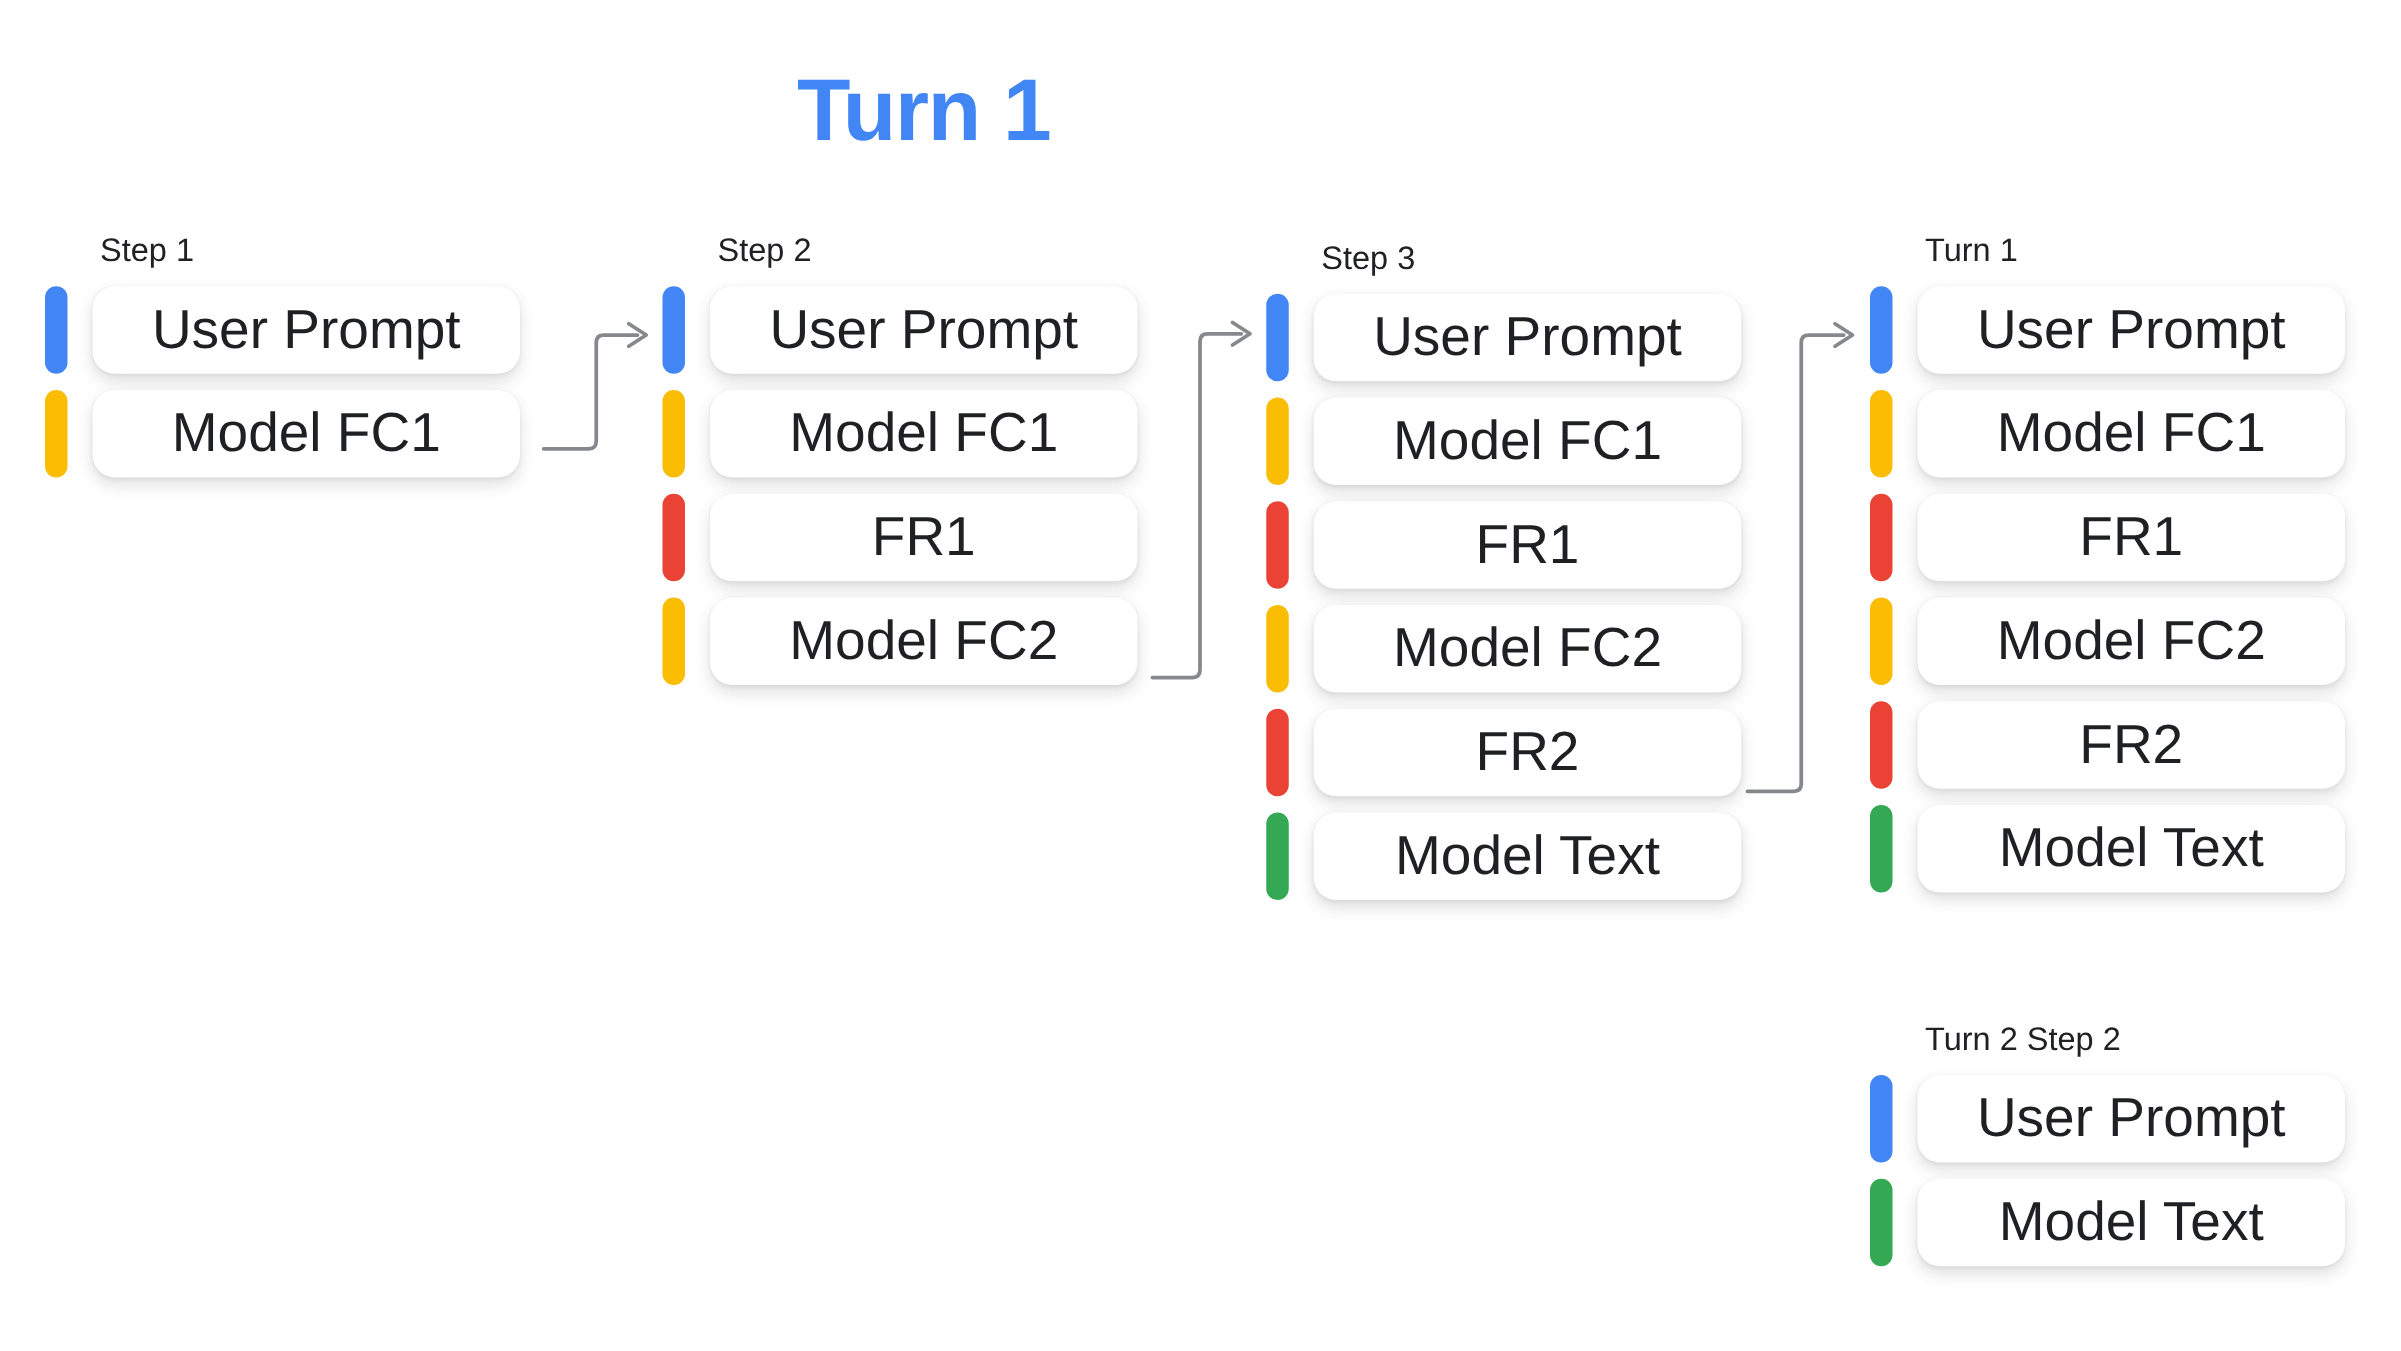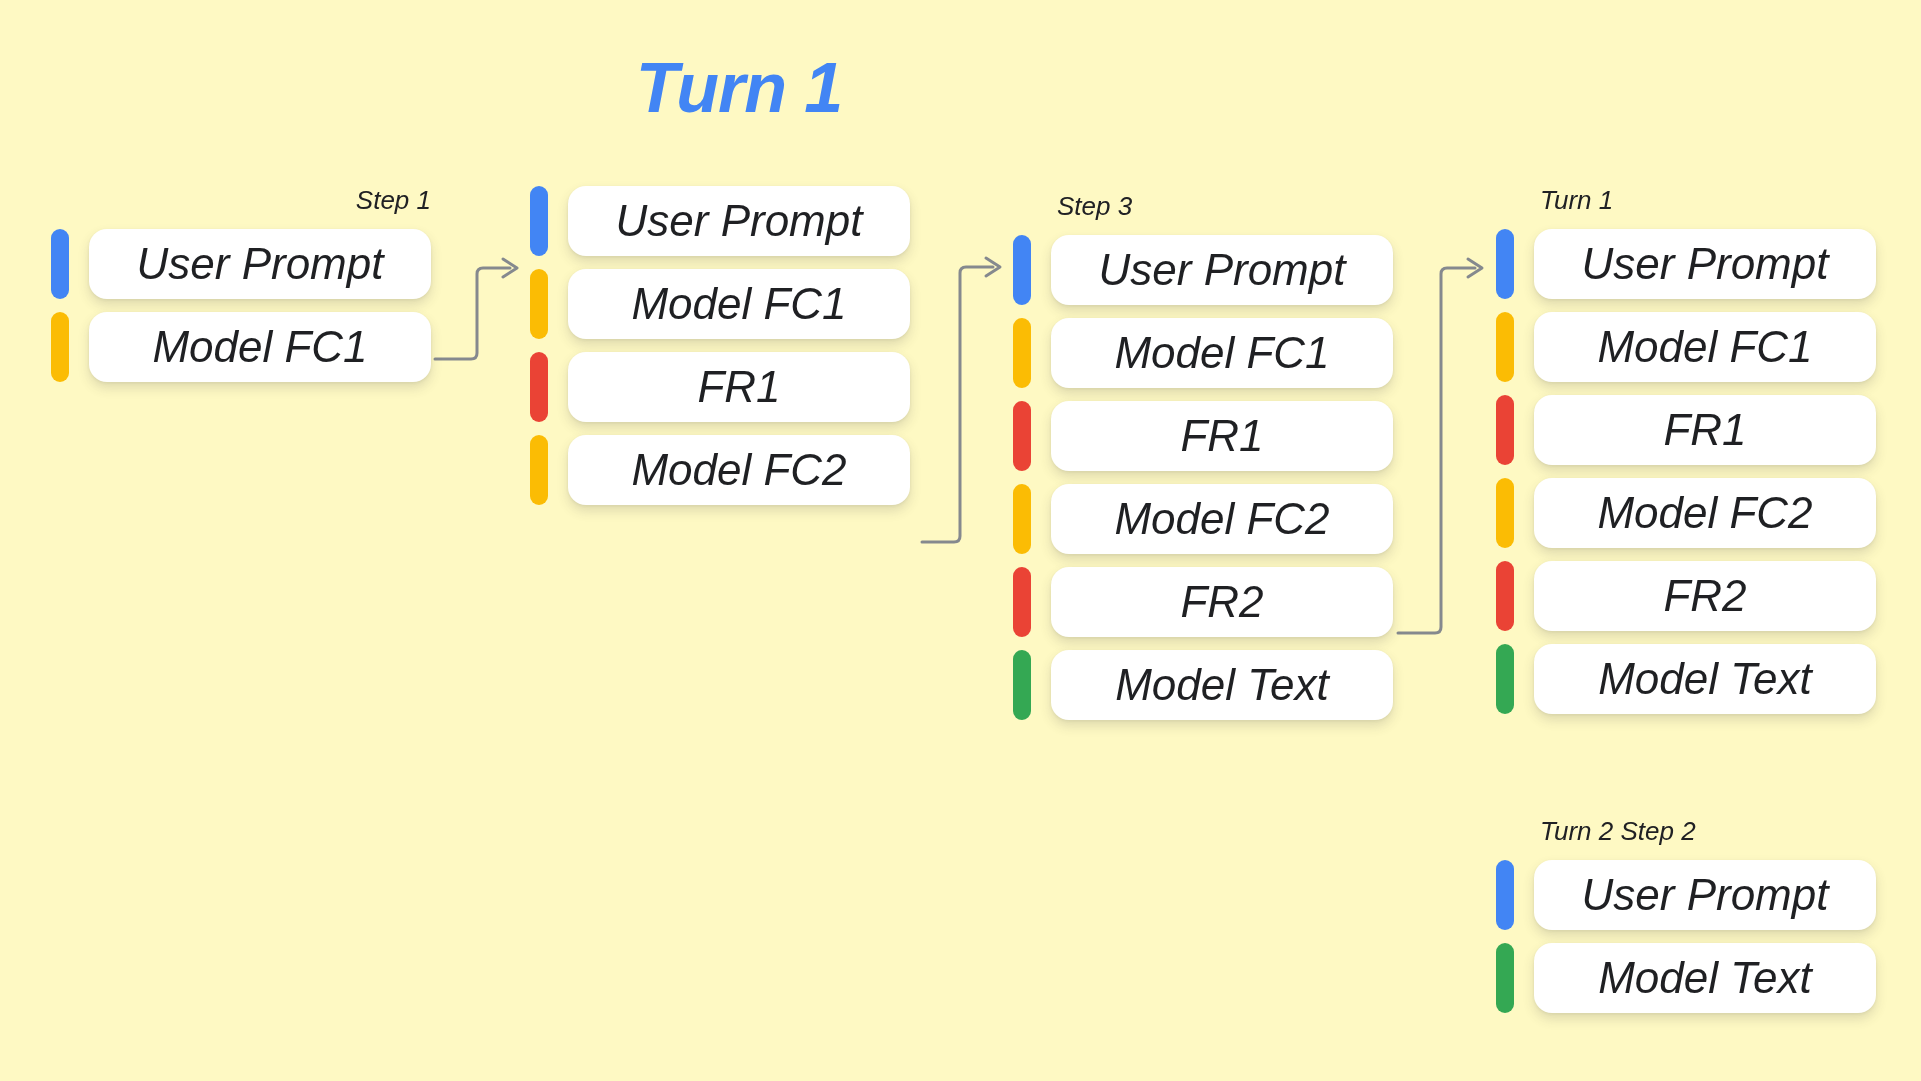--- a/index.html
+++ b/index.html
@@ -3,23 +3,22 @@
 <meta charset="utf-8">
 <style>
   html,body{margin:0;padding:0;}
   body{
     font-family:"Liberation Sans","DejaVu Sans",sans-serif;
     background:#d9dbdf;
   }
   .canvas{
     position:relative;
     width:1921px;height:1081px;
-    background:#fef9c3;
+    background:#ffffff;
     overflow:hidden;
-    font-style:italic;
   }
   .turn-title{
     position:absolute;
     width:400px;
     text-align:center;
     font-size:70px;
     font-weight:700;
     letter-spacing:-1px;
     color:#4285F4;
     line-height:76px;
@@ -52,21 +51,21 @@
     flex:1;
     background:#ffffff;
     border-radius:18px;
     display:flex;
     align-items:center;
     justify-content:center;
     font-size:44px;
     color:#1f2023;
     box-shadow:0 6px 12px rgba(60,64,67,0.16), 0 1px 3px rgba(60,64,67,0.08);
   }
-  #group-step1{left:51px;top:186px;text-align:right;}
+  #group-step1{left:36px;top:186px;}
   #group-step2{left:530px;top:186px;}
   #group-step3{left:1013px;top:192px;}
   #group-turn1{left:1496px;top:186px;}
   #group-turn2-step1{left:1496px;top:817px;}
 
   .connectors{
     position:absolute;left:0;top:0;width:1921px;height:1081px;
     pointer-events:none;
   }
   .connectors path{
@@ -105,20 +104,21 @@
       <span class="bar" style="background: rgb(66, 133, 244);"></span>
       <div class="card">User Prompt</div>
     </div>
     <div class="row">
       <span class="bar" style="background: rgb(251, 188, 4);"></span>
       <div class="card">Model FC1</div>
     </div>
   </div>
 
   <div class="group" id="group-step2">
+    <div class="group-label">Step 2</div>
     <div class="row">
       <span class="bar" style="background: rgb(66, 133, 244);"></span>
       <div class="card">User Prompt</div>
     </div>
     <div class="row">
       <span class="bar" style="background: rgb(251, 188, 4);"></span>
       <div class="card">Model FC1</div>
     </div>
     <div class="row">
       <span class="bar" style="background: rgb(234, 67, 53);"></span>

